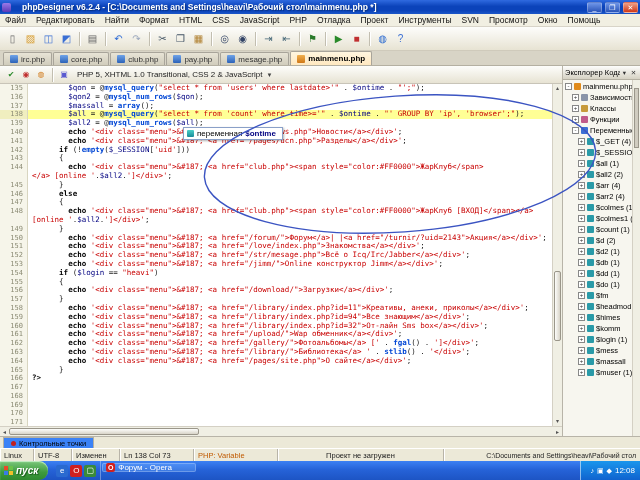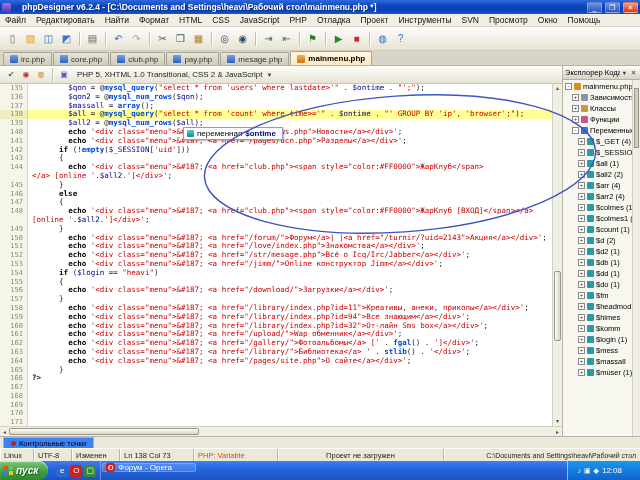--- a/index.html
+++ b/index.html
@@ -110,21 +110,21 @@
   .winflag { width:9px; height:9px; display:grid; grid-template-columns:1fr 1fr; grid-template-rows:1fr 1fr; gap:1px; }
   .winflag span:nth-child(1){background:#e84a2a;} .winflag span:nth-child(2){background:#6ac24a;}
   .winflag span:nth-child(3){background:#3a7ae8;} .winflag span:nth-child(4){background:#f0c02a;}
   .quicklaunch { display:flex; align-items:center; gap:2px; padding:0 4px; border-right:1px solid #ffffff55; }
   .ql-icon { width:12px; height:12px; border-radius:2px; color:#fff; font-size:8px; display:flex; align-items:center; justify-content:center; }
   .taskbtns { display:flex; align-items:flex-start;flex-direction:column; }
   .taskbtn { width:94px; margin:2px 1px; border-radius:2px; display:flex; align-items:center; gap:3px; padding:0 4px;
     color:#fff; font-size:8px; background:linear-gradient(#4f90f7,#3a77e0); box-shadow:inset 0 0 0 1px #ffffff40; white-space:nowrap; overflow:hidden; }
   .taskbtn.active { background:linear-gradient(#1d4fb0,#2a5cc2); box-shadow:inset 1px 1px 2px #00000066; }
   .task-icon { width:9px; height:9px; border-radius:2px; flex:none; font-size:7px; line-height:9px; text-align:center; font-weight:bold; }
-  .tray { margin-left:auto; display:flex; align-items:center; gap:3px; padding:0 18px 0 9px;
+  .tray { margin-left:auto; display:flex; align-items:center; gap:3px; padding:0 5px 0 9px;
     background:linear-gradient(#1a96ec,#0f63cf); border-left:1px solid #ffffff88; color:#fff; font-size:8px; }
   .tray-icon { font-size:7px; }
 </style>
 </head>
 <body>
 
 <div id="screen">
 
   <div class="titlebar">
     <span class="app-icon"></span>

